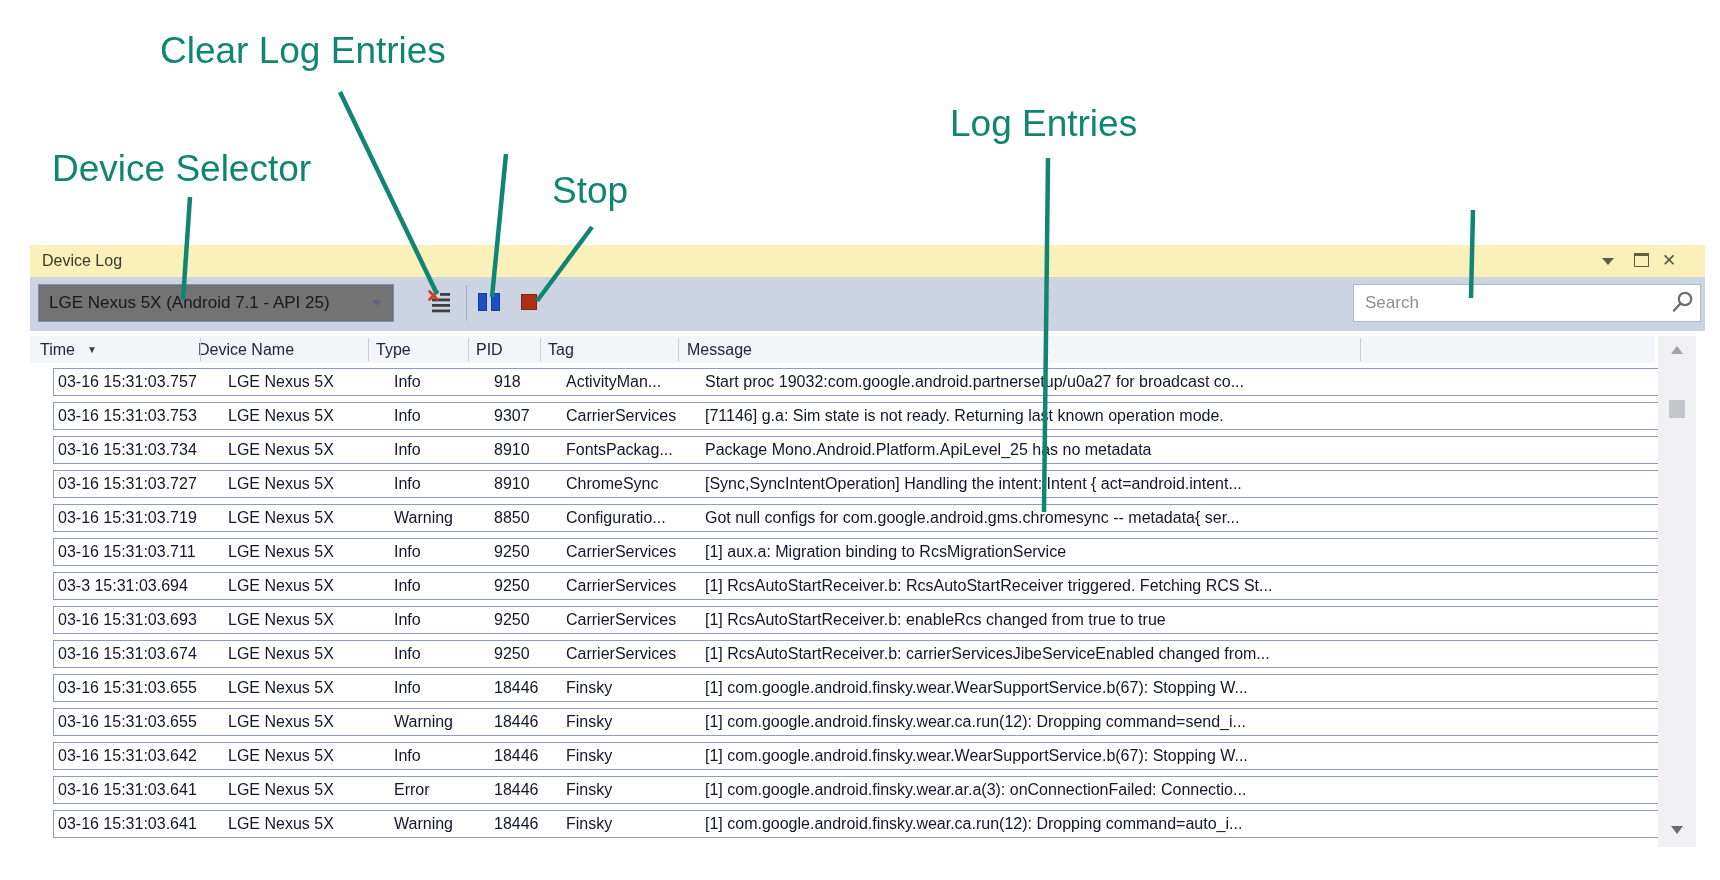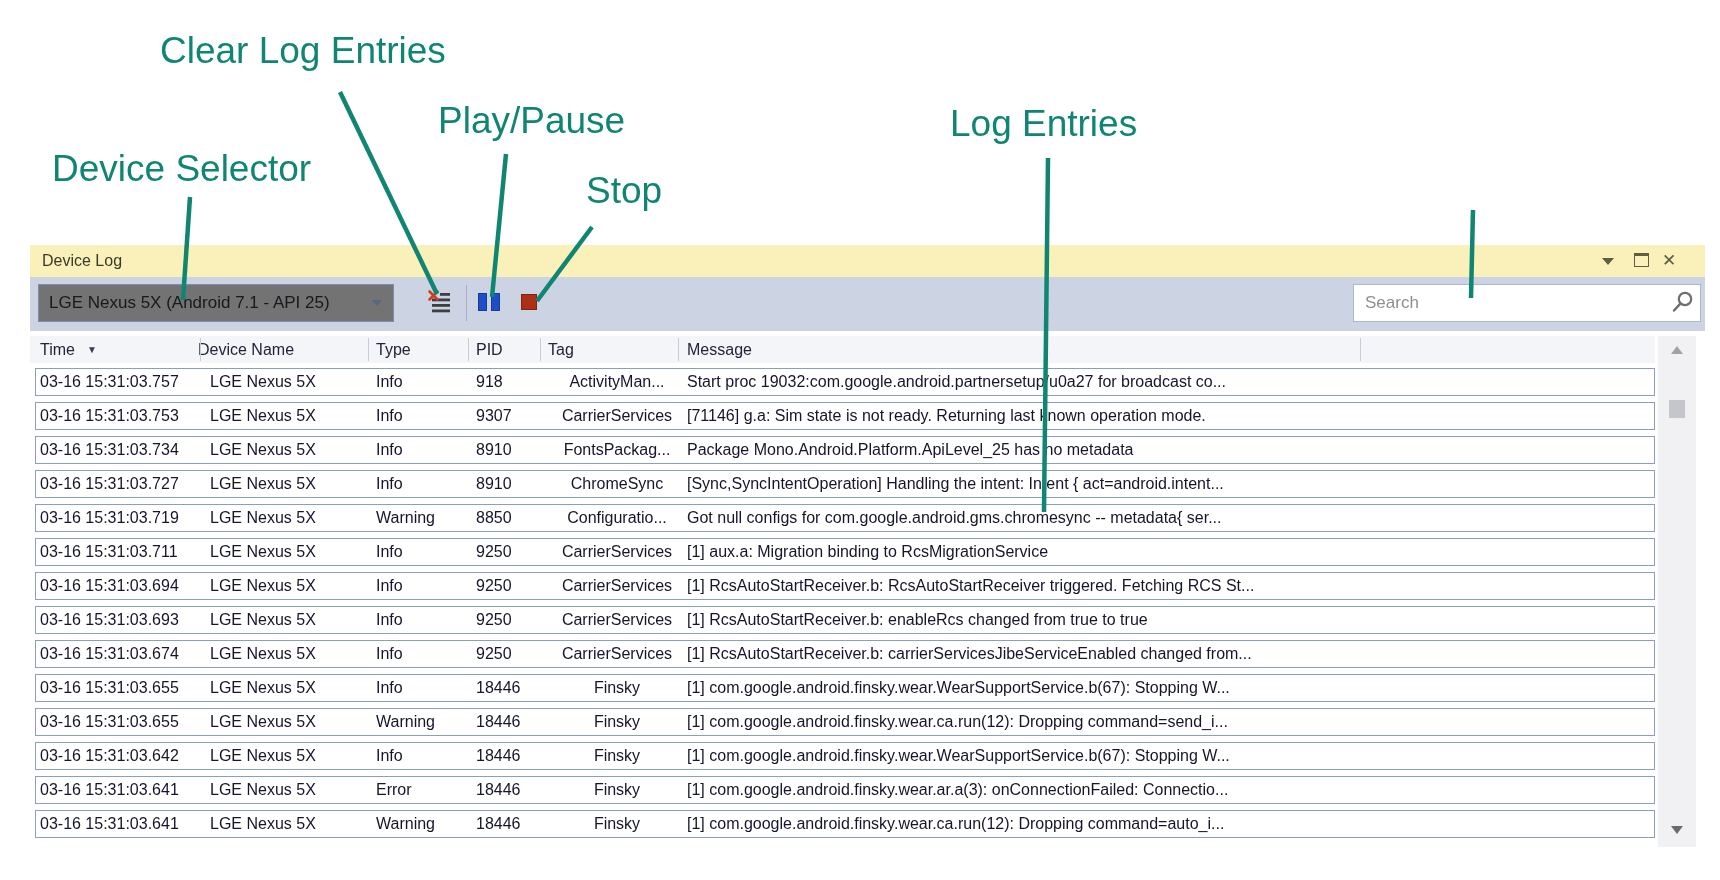--- a/index.html
+++ b/index.html
@@ -43,51 +43,50 @@
   .mag{position:absolute;right:6px;top:6px;}
 
   
   .header-strip{position:absolute;left:30px;top:336px;width:1625px;height:27px;background:#f4f5f9;}
   .hcell{position:absolute;top:336px;height:27px;line-height:27px;font-size:16px;color:#23233a;
          white-space:nowrap;z-index:2;}
   .hsep{position:absolute;top:338px;width:1px;height:23px;background:#c6ccd9;z-index:2;}
   .sort{display:inline-block;margin-left:12px;font-size:10px;color:#3c3c50;vertical-align:2px;}
 
   
-  .rows{position:absolute;left:35px;top:368px;width:1620px;z-index:1;}
+  .rows{position:absolute;left:53px;top:368px;width:1620px;z-index:1;}
   .row{position:relative;height:28px;margin-bottom:6px;background:#ffffff;
        border:1px solid #8d9dc1;box-sizing:border-box;}
   .cell{position:absolute;top:0;height:26px;line-height:26px;font-size:16px;color:#15152b;
         white-space:nowrap;overflow:hidden;}
   .c-time{left:4px;width:168px;}
   .c-device{left:174px;width:164px;}
   .c-type{left:340px;width:98px;}
   .c-pid{left:440px;width:70px;}
-  .c-tag{left:512px;width:138px;text-align:center;}
+  .c-tag{left:512px;width:138px;}
   .c-msg{left:651px;width:964px;}
 
   
   .scrollbar{position:absolute;left:1658px;top:336px;width:38px;height:511px;background:#f1f1f3;z-index:2;}
   .sb-up{position:absolute;left:13px;top:10px;width:0;height:0;
          border-left:6px solid transparent;border-right:6px solid transparent;
          border-bottom:8px solid #a2a2a6;}
   .sb-thumb{position:absolute;left:11px;top:64px;width:16px;height:18px;background:#c5c6cb;}
   .sb-down{position:absolute;left:13px;top:490px;width:0;height:0;
            border-left:6px solid transparent;border-right:6px solid transparent;
            border-top:8px solid #6b6b6f;}
 </style>
 </head>
 <body>
 
 <div id="canvas">
 
   <div class="ann" style="left:52px;top:148px">Device Selector</div>
   <div class="ann" style="left:160px;top:30px">Clear Log Entries</div>
-  <div class="ann" style="left:438px;top:100px">Play/Pause</div>
-  <div class="ann" style="left:586px;top:170px">Stop</div>
+  <div class="ann" style="left:552px;top:170px">Stop</div>
   <div class="ann" style="left:950px;top:103px">Log Entries</div>
 
   <div class="titlebar"></div>
   <div class="title-text">Device Log</div>
   <div class="tb-caret"></div>
   <div class="tb-max"></div>
   <div class="tb-close">✕</div>
 
   <div class="toolbar"></div>
 
@@ -185,21 +184,21 @@
     </div>
       <div class="row">
       <span class="cell c-time">03-16 15:31:03.711</span>
       <span class="cell c-device">LGE Nexus 5X</span>
       <span class="cell c-type">Info</span>
       <span class="cell c-pid">9250</span>
       <span class="cell c-tag">CarrierServices</span>
       <span class="cell c-msg">[1] aux.a: Migration binding to RcsMigrationService</span>
     </div>
       <div class="row">
-      <span class="cell c-time">03-16 15:31:03.694</span>
+      <span class="cell c-time">03-3 15:31:03.694</span>
       <span class="cell c-device">LGE Nexus 5X</span>
       <span class="cell c-type">Info</span>
       <span class="cell c-pid">9250</span>
       <span class="cell c-tag">CarrierServices</span>
       <span class="cell c-msg">[1] RcsAutoStartReceiver.b: RcsAutoStartReceiver triggered. Fetching RCS St...</span>
     </div>
       <div class="row">
       <span class="cell c-time">03-16 15:31:03.693</span>
       <span class="cell c-device">LGE Nexus 5X</span>
       <span class="cell c-type">Info</span>

